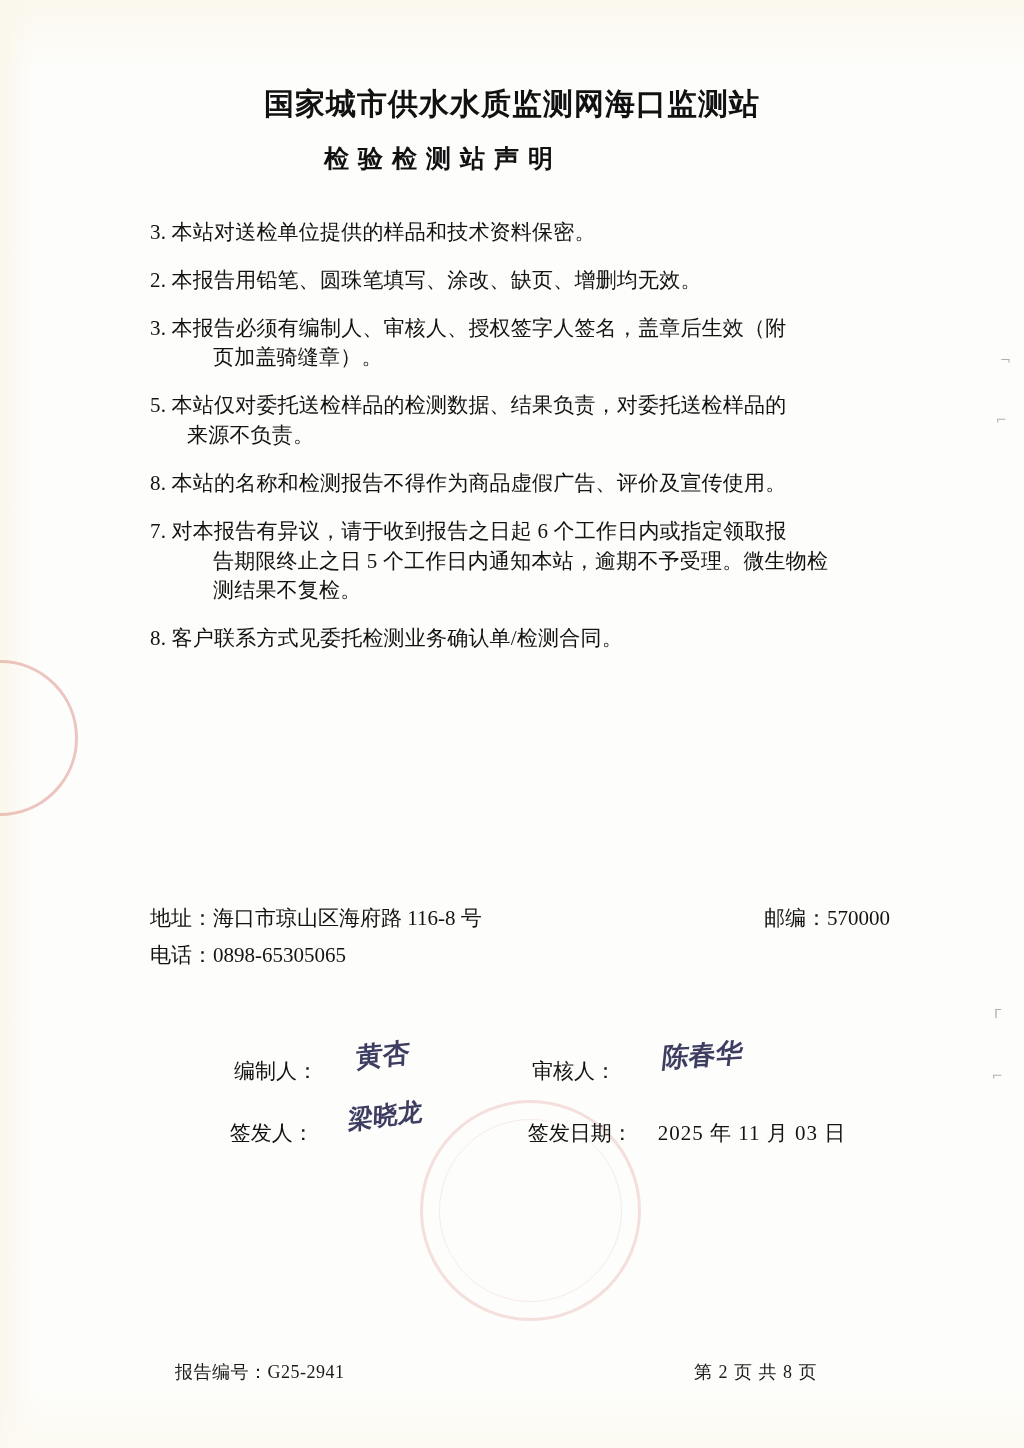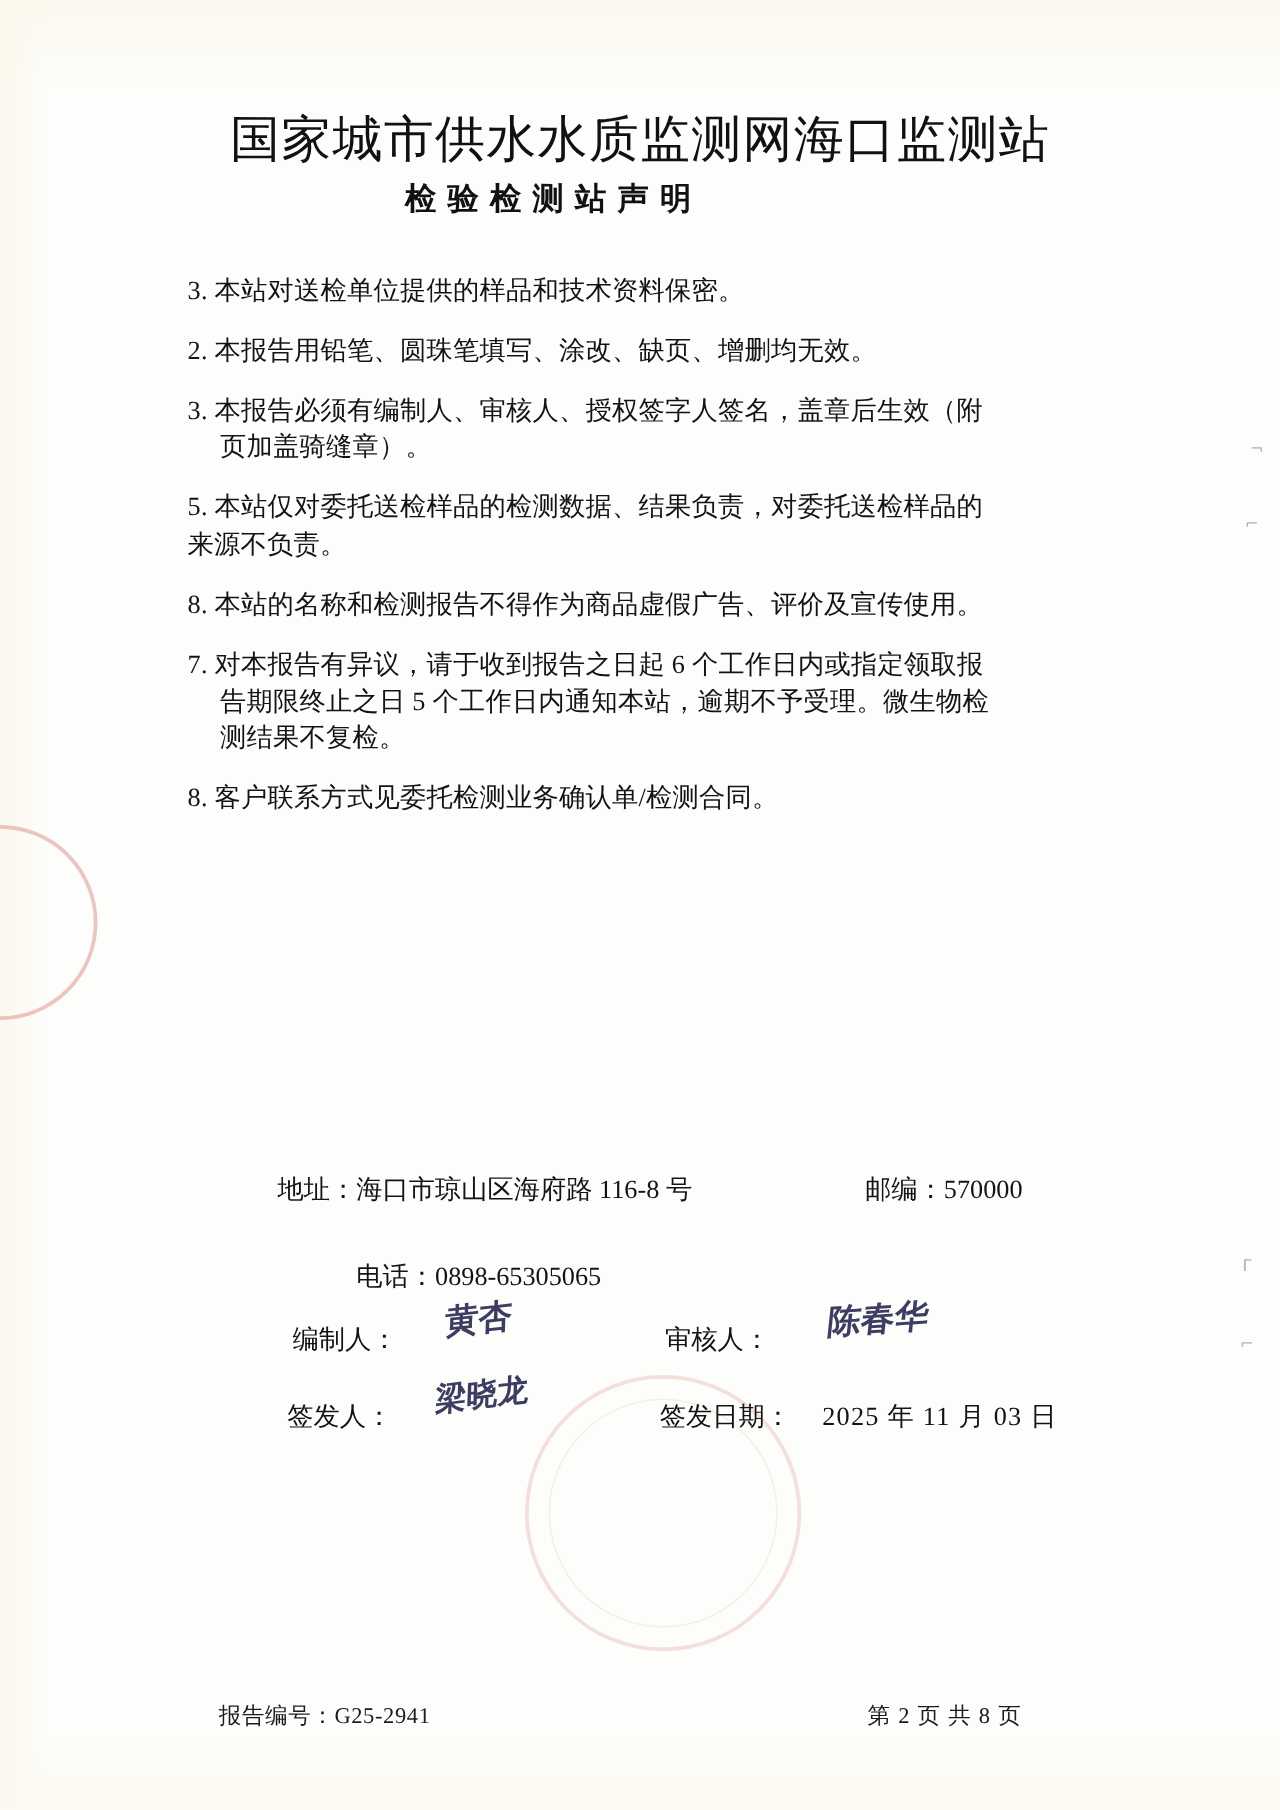--- a/index.html
+++ b/index.html
@@ -42,22 +42,22 @@
     background: linear-gradient(0deg, #fbf9f0 0%, rgba(253,253,251,0) 100%);
     pointer-events: none;
   }
 
   .title-main {
     position: absolute;
     top: 84px;
     left: 0;
     width: 1024px;
     text-align: center;
-    font-size: 40px;
-    font-weight: normal;
+    font-size: 30px;
+    font-weight: bold;
     letter-spacing: 1px;
     font-family: "DejaVu Serif", "Liberation Serif", serif;
     color: #111;
   }
   .title-sub {
     position: absolute;
     top: 142px;
     left: 0;
     width: 886px;
     text-align: center;
@@ -78,35 +78,35 @@
     font-size: 21px;
     line-height: 1.42;
     margin-bottom: 18px;
     text-indent: 0;
     color: #131313;
     letter-spacing: 0.2px;
   }
   .clause .hang {
     display: block;
     padding-left: 26px;
+    margin-left: 37px;
   }
 
   .contact-block {
     position: absolute;
     top: 900px;
     left: 150px;
     width: 740px;
     font-size: 21px;
     line-height: 1.75;
     color: #131313;
   }
   .contact-row {
     display: flex;
-    justify-content: center;
-    margin-top: 33px;
+    justify-content: space-between;
   }
   .contact-left { width: 470px; }
   .contact-right { }
 
   .sign-block {
     position: absolute;
     top: 1040px;
     left: 168px;
     width: 740px;
     font-size: 21px;

